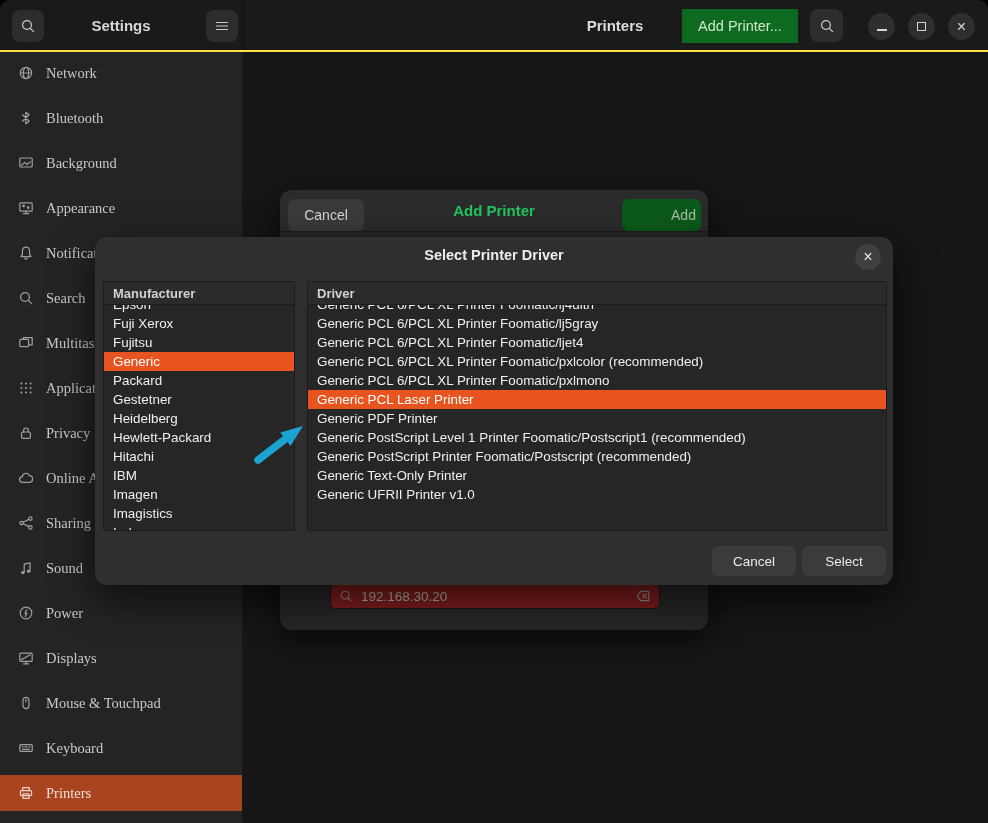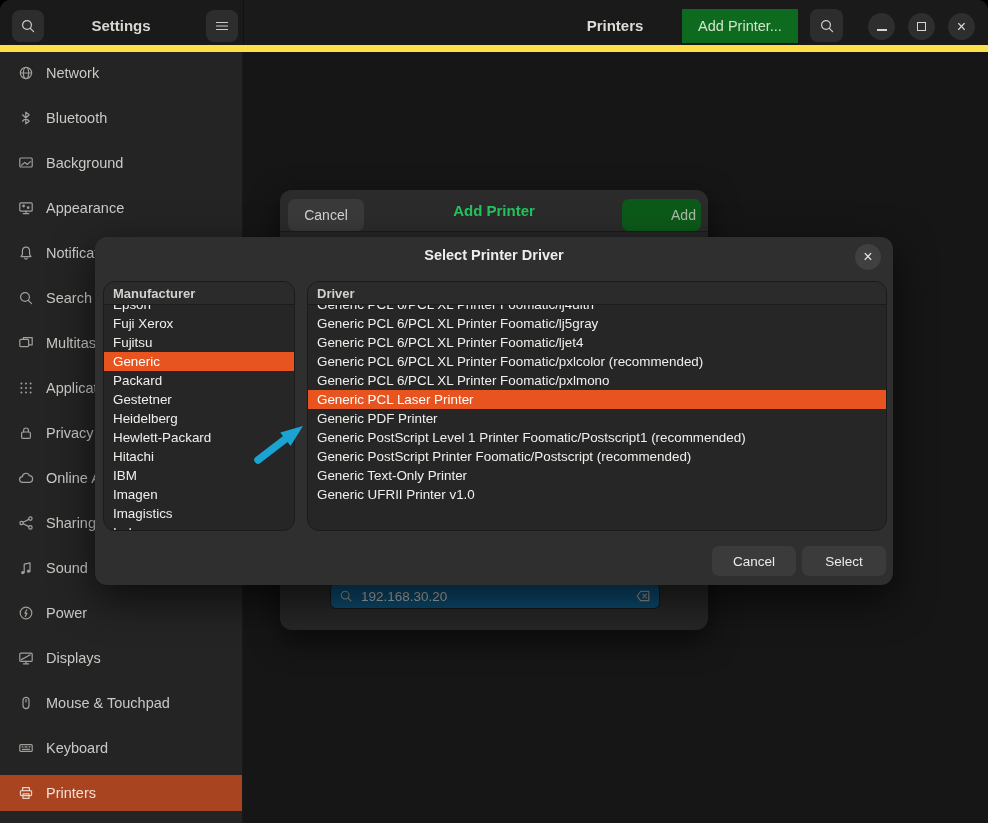--- a/index.html
+++ b/index.html
@@ -4,21 +4,21 @@
 <style>
   * { margin:0; padding:0; box-sizing:border-box; }
   html,body { background:#000; }
   body { font-family:"Liberation Sans", sans-serif; -webkit-font-smoothing:antialiased; }
 
   .window { position:relative; width:988px; height:823px; background:#161616;
             border-radius:10px 10px 0 0; overflow:hidden; }
 
   
   .headerbar { position:absolute; top:0; left:0; right:0; height:52px; background:#1a1a1a;
-               border-bottom:7px solid #fde047; }
+               border-bottom:2px solid #fde047; }
   .headerbar .vdiv { position:absolute; left:243px; top:0; bottom:0; width:1px; background:#111; }
   .hb-btn { position:absolute; top:10px; width:32px; height:32px; border-radius:8px; background:#2d2d2d;
             display:flex; align-items:center; justify-content:center; color:#cfcdc9; }
   .hb-search-l { left:12px; }
   .hb-menu { left:206px; }
   .hb-search-r { left:810px; top:9px; width:33px; height:33px; }
   .app-title { position:absolute; left:121px; top:17px; transform:translateX(-50%);
                font-size:15px; font-weight:bold; color:#d8d6d2; }
   .page-title { position:absolute; left:615px; top:17px; transform:translateX(-50%);
                 font-size:15px; font-weight:bold; color:#dedcd8; }
@@ -29,52 +29,52 @@
              display:flex; align-items:center; justify-content:center; color:#dcdad6; }
   .win-min { left:868px; } .win-max { left:908px; } .win-close { left:948px; }
   .glyph-min { display:block; width:10px; height:2px; background:#d6d4d0; margin-top:6px; }
   .glyph-max { display:block; width:9px; height:9px; border:1.5px solid #d6d4d0; }
   .win-close span, .dlg-close span { font-size:16px; line-height:1; }
 
   
   .sidebar { position:absolute; top:52px; left:0; bottom:0; width:243px; background:#242424;
              border-right:1px solid #181818; padding-top:3px; }
   .side-row { height:36px; margin-bottom:9px; display:flex; align-items:center; padding-left:18px;
-              color:#cbc9c5; font-size:14.5px; }
+              color:#cbc9c5; font-size:14.5px;font-family:Liberation Serif, serif; }
   .side-row.selected { background:var(--sidebar-selected); color:#f3e1d7; }
   .side-icon { width:16px; height:16px; margin-right:12px; color:#a29f9b; flex:0 0 16px; }
   .side-row.selected .side-icon { color:#e9d0c4; }
   .side-icon svg { display:block; }
 
   
   .add-dialog { position:absolute; left:280px; top:190px; width:428px; height:440px;
                 background:#262626; border-radius:12px; box-shadow:0 10px 30px rgba(0,0,0,.55); }
   .add-dialog .dlg-head { position:absolute; top:0; left:0; right:0; height:42px; background:#2b2b2b;
                           border-bottom:1px solid #1c1c1c; border-radius:12px 12px 0 0; }
   .add-cancel { position:absolute; left:8px; top:9px; width:76px; height:32px; background:#3a3a3a;
                 border:none; border-radius:7px; color:#d6d4d0; font-size:14px; font-family:inherit; }
   .add-title { position:absolute; left:50%; top:12px; transform:translateX(-50%);
                font-weight:bold; font-size:15px; color:#22c55e; }
   .add-confirm { position:absolute; right:7px; top:9px; width:79px; height:32px; background:var(--green-button);
                  filter:brightness(.85); border:none; border-radius:7px; color:#c9dfc5; font-size:14px; font-family:inherit;padding-left:44px; }
-  .ip-field { position:absolute; left:50px; top:393px; width:330px; height:26px; background:#0c4a6e;
+  .ip-field { position:absolute; left:50px; top:393px; width:330px; height:26px; background:#7f1d1d;
               border:1px solid #171717; border-radius:6px; display:flex; align-items:center; padding:0 8px;
               color:#b5b3af; font-size:13.5px;justify-content:flex-end; }
   .ip-field .fld-icon { width:14px; height:14px; color:#96948f; margin-right:8px; }
   .ip-field .clear { margin-left:auto; width:16px; height:16px; color:#96948f; }
   .ip-field svg { display:block; width:100%; height:100%; }
 
   
   .drv-dialog { position:absolute; left:95px; top:237px; width:798px; height:348px; background:#2f2f2f;
                 border-radius:12px; box-shadow:0 14px 40px rgba(0,0,0,.65); }
   .drv-title { position:absolute; top:10px; left:50%; transform:translateX(-50%);
                font-weight:bold; font-size:14.5px; color:#efede9; white-space:nowrap; }
   .dlg-close { position:absolute; right:12px; top:7px; width:26px; height:26px; border-radius:50%;
                background:#404040; color:#e8e6e2; display:flex; align-items:center; justify-content:center; }
-  .panel { position:absolute; top:44px; background:#262626; border:1px solid #1b1b1b; border-radius:12px;
+  .panel { position:absolute; top:44px; background:#262626; border:1px solid #1b1b1b; border-radius:2px;
            overflow:hidden; }
   .panel-mfr { left:8px; width:192px; height:250px; }
   .panel-drv { left:212px; width:580px; height:250px; }
   .panel-header { height:23px; line-height:23px; background:#2b2b2b; border-bottom:1px solid #1c1c1c;
                   font-weight:bold; font-size:13px; color:#d3d1cd; padding-left:9px; }
   .panel-list { height:225px; overflow:hidden; }
   .list-row { height:19px; line-height:19px; font-size:13.4px; color:#f1efeb; padding-left:9px;
               white-space:nowrap; overflow:hidden; }
   .list-row.clip-top { margin-top:-10px; }
   .list-row.selected { background:var(--accent); color:#ffffff; }

